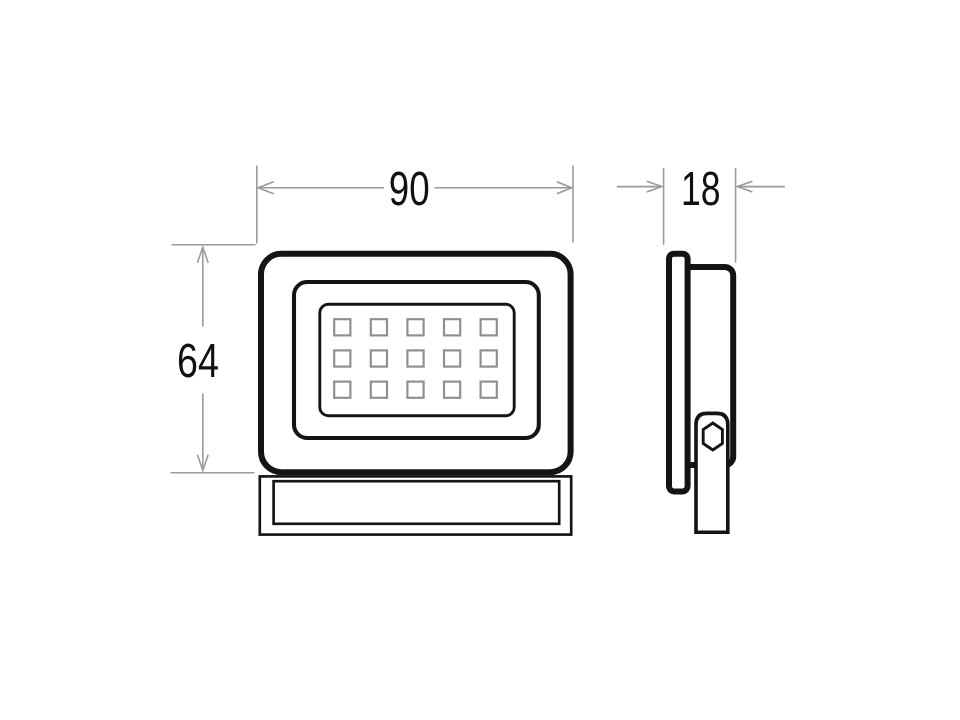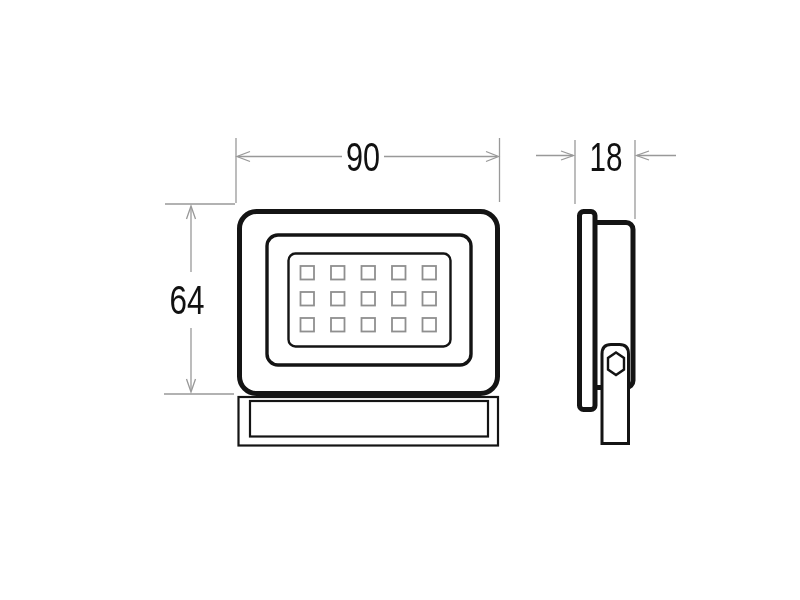--- a/index.html
+++ b/index.html
@@ -2,21 +2,20 @@
 <html><head>
 <meta charset="utf-8">
 <style>
   html, body { margin: 0; padding: 0; background: #ffffff; }
   .canvas {
     width: 688px; height: 600px;
     background: #ffffff;
     position: relative;
     overflow: hidden;
     font-family: "Liberation Sans", sans-serif;
-    padding-left: 22px;
   }
   svg { display: block; }
   .outline-thick { fill: #ffffff; stroke: #141414; stroke-width: 5; }
   .outline-med   { fill: #ffffff; stroke: #141414; stroke-width: 3.4; }
   .outline-thin  { fill: #ffffff; stroke: #141414; stroke-width: 2.4; }
   .bracket-line  { fill: #ffffff; stroke: #141414; stroke-width: 2.2; }
   .led           { fill: #ffffff; stroke: #8f8f8f; stroke-width: 1.8; }
   .dim-line      { fill: none; stroke: #999999; stroke-width: 1.3;
                    stroke-linecap: butt; }
   .dim-text      { font-family: "Liberation Sans", sans-serif;

